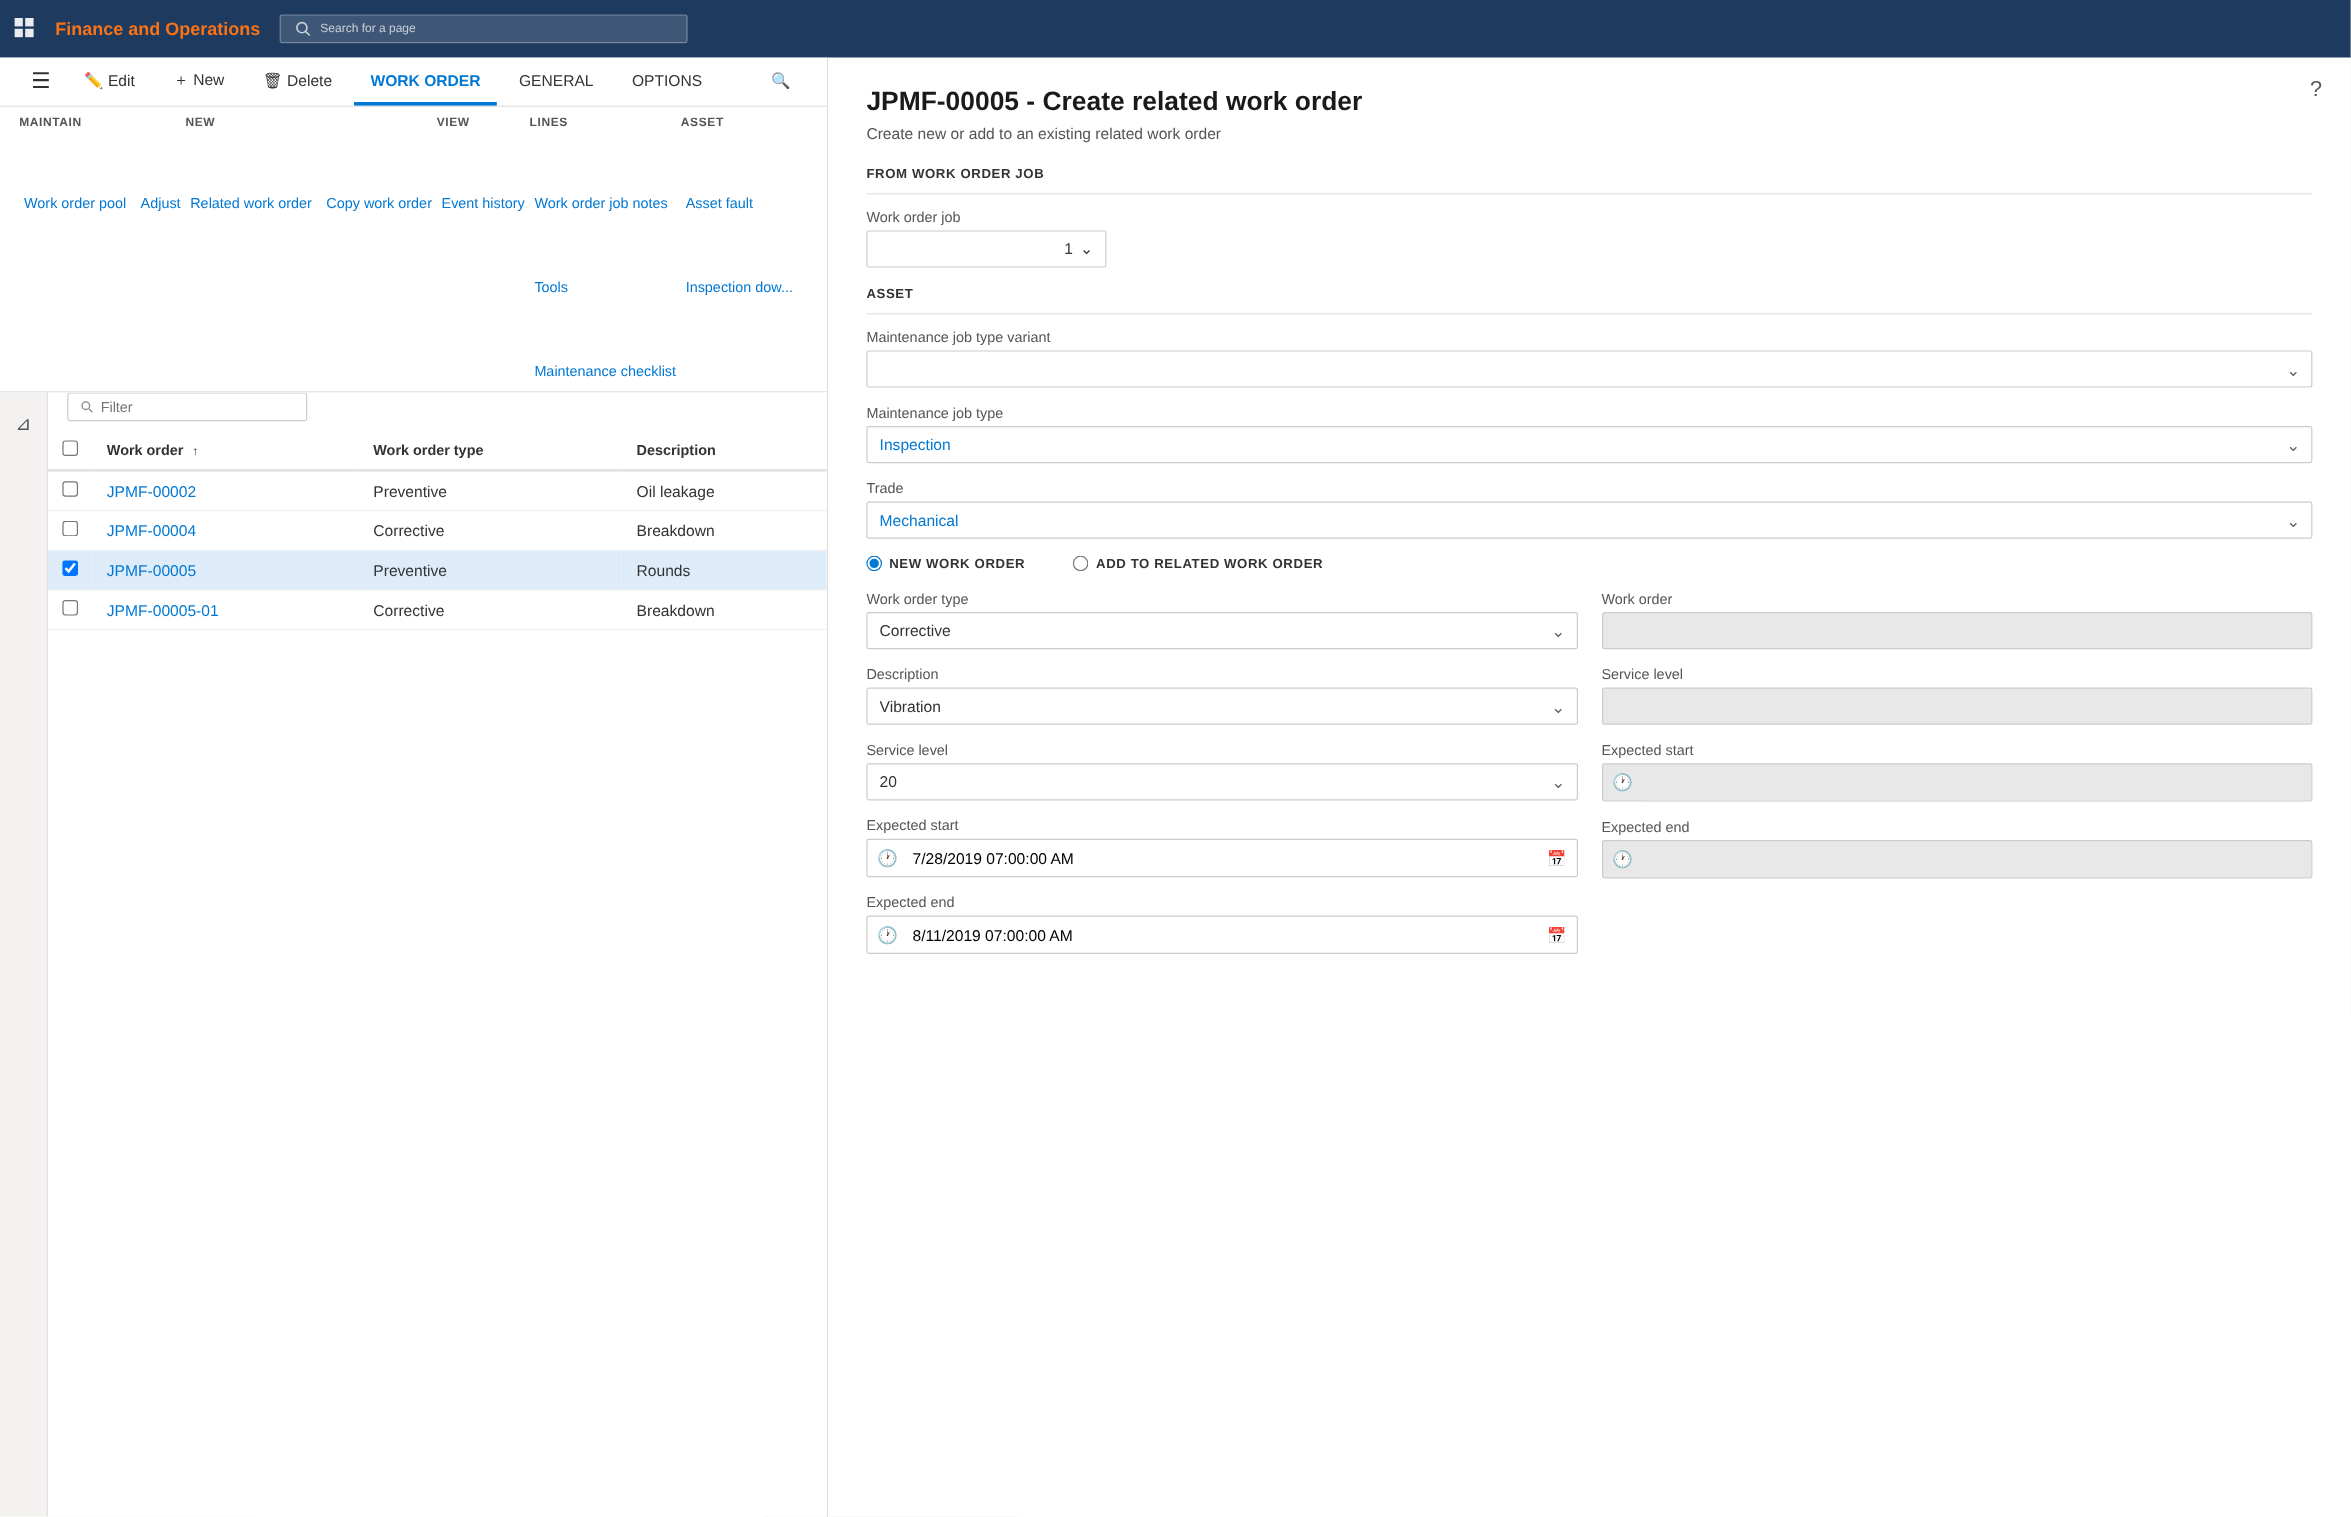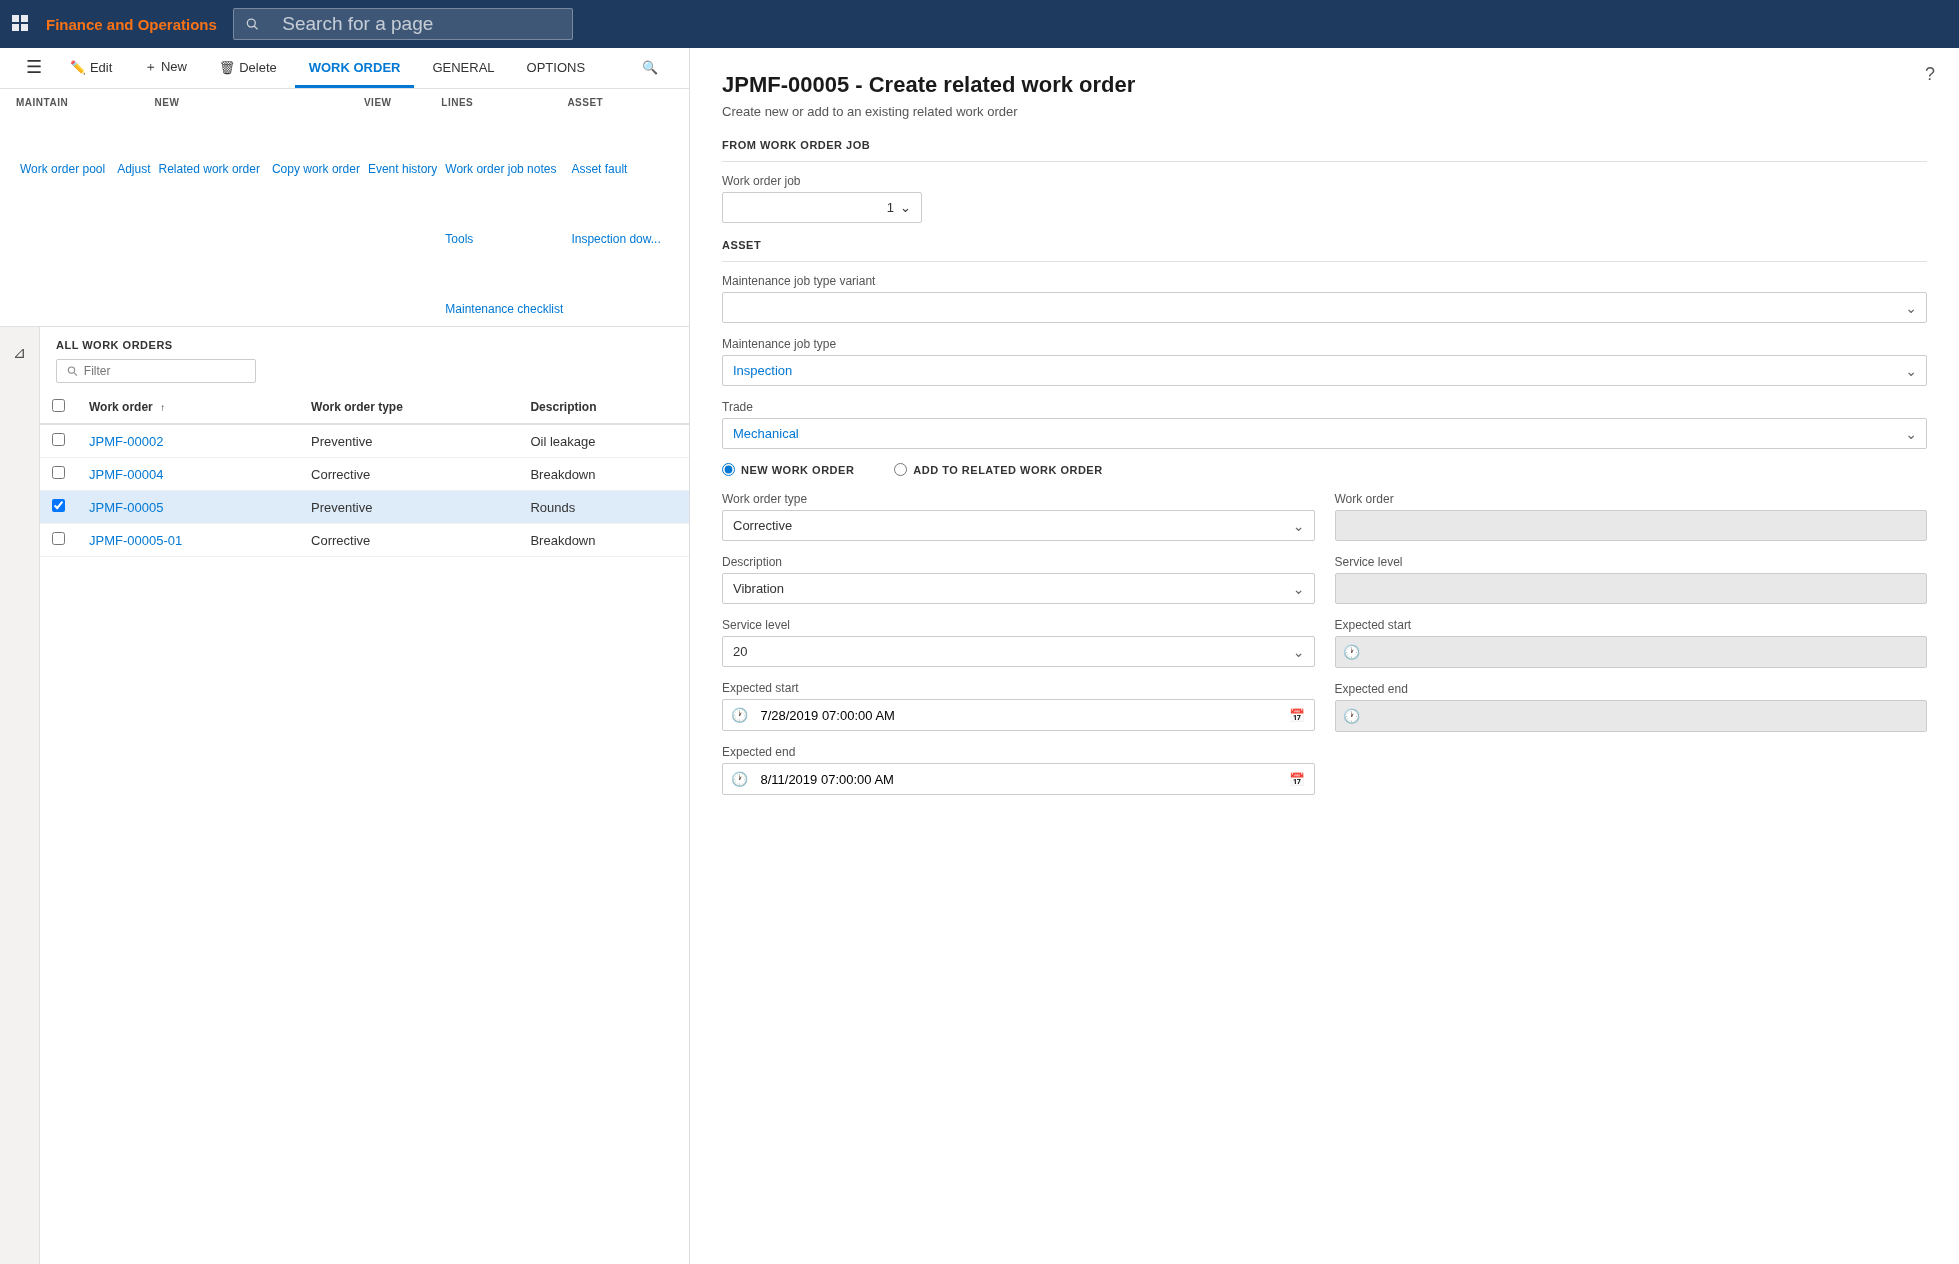--- a/index.html
+++ b/index.html
@@ -28,24 +28,23 @@
       gap: 8px;
       color: rgba(255,255,255,0.8);
       font-size: 13px;
       width: 340px;
       cursor: text;
     }
     .top-nav .search-box input {
       background: transparent;
       border: none;
       color: rgba(255,255,255,0.85);
-      font-size: 19px;
+      font-size: 10px;
       outline: none;
       width: 100%;
-      margin-left: 16px;
     }
     .top-nav .search-box input::placeholder { color: rgba(255,255,255,0.7); }
 
     
     .main-layout {
       display: flex;
       flex: 1;
       overflow: hidden;
     }
 
@@ -439,21 +438,20 @@
       </div>
     </div>
 
     <div class="content-area">
 
       <div class="sidebar-icon-col">
         <span style="font-size:16px; color:#555; cursor:pointer;">⊿</span>
       </div>
 
       <div class="work-orders-panel">
-        <div class="panel-header">ALL WORK ORDERS</div>
         <div class="filter-bar">
           <div class="filter-input">
             <svg width="12" height="12" viewBox="0 0 12 12">
               <circle cx="5" cy="5" r="3.5" stroke="#888" stroke-width="1.2" fill="none"></circle>
               <line x1="8" y1="8" x2="11" y2="11" stroke="#888" stroke-width="1.2"></line>
             </svg>
             <input type="text" placeholder="Filter" style="">
           </div>
         </div>
         <div class="table-container">

